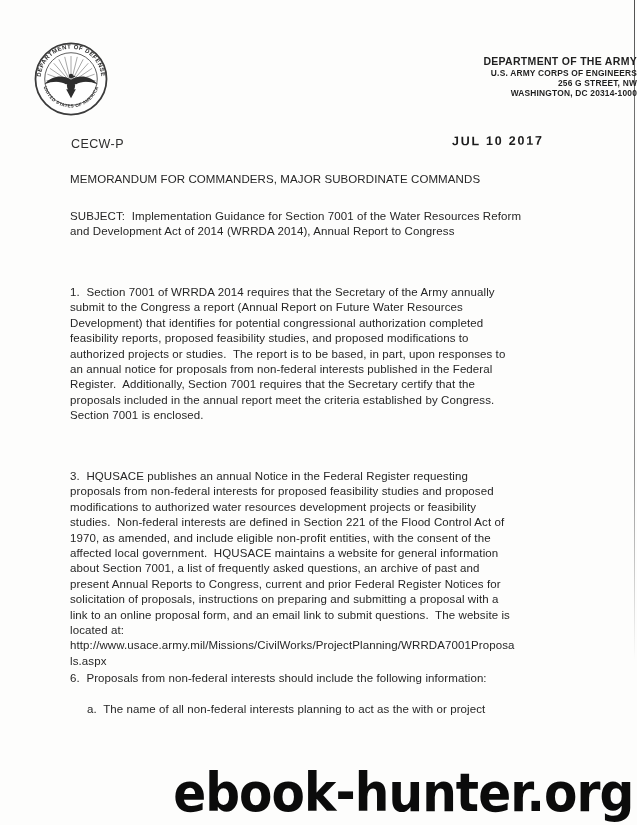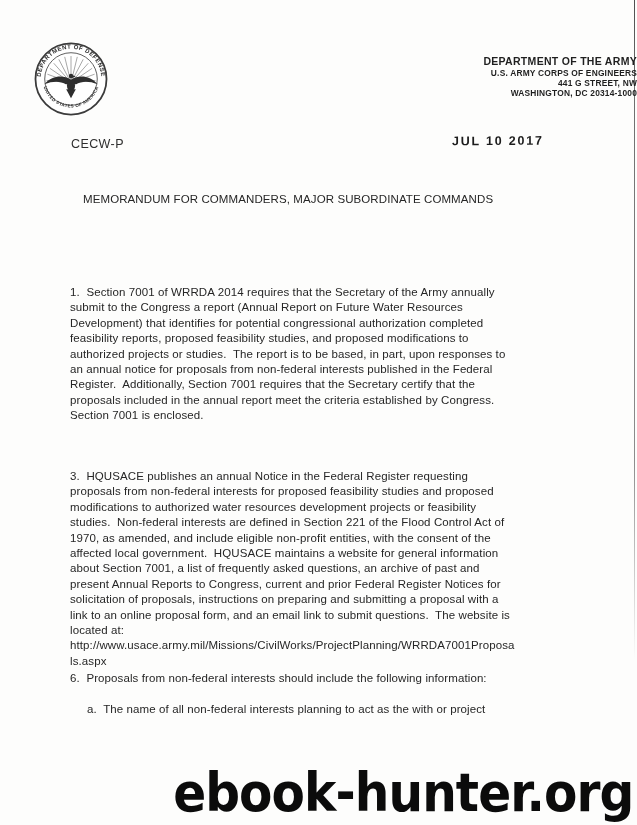--- a/index.html
+++ b/index.html
@@ -36,21 +36,21 @@
     font-size:12.5px; font-weight:700; letter-spacing:1.8px;
     color:#1c1c1c; transform:rotate(-.4deg); white-space:nowrap;
   }
 
   
   .tx {
     position:absolute; left:70px; width:512px;
     font-size:11.5px; line-height:15.4px;
     white-space:pre-wrap; letter-spacing:.1px;
   }
-  .memo-address { top:192px;margin-left:13px; }
+  .memo-address { top:172px; }
   .subject      { top:209px; }
   .para-1       { top:265px;margin-top:20px; }
   .para-2       { top:410px; }
   .para-3       { top:469px; }
   .para-4       { top:671px; }
   .sub-item-a   { top:702px; left:87px; width:495px; }
 
   
   .watermark {
     position:absolute; top:766px; right:4px;
@@ -99,30 +99,32 @@
       <textPath href="#sealArcTop" startOffset="50%" text-anchor="middle">DEPARTMENT OF DEFENSE</textPath>
     </text>
     <text font-size="6" font-weight="bold" fill="#2f2f2f" letter-spacing="0.5" font-family="Liberation Sans, sans-serif">
       <textPath href="#sealArcBottom" startOffset="50%" text-anchor="middle">UNITED STATES OF AMERICA</textPath>
     </text>
   </svg>
 
   <div class="letterhead">
     <div class="lh1">DEPARTMENT OF THE ARMY</div>
     <div class="lh2">U.S. ARMY CORPS OF ENGINEERS</div>
-    <div class="lh2">441 G STREET, NW</div>
+    <div class="lh2">256 G STREET, NW</div>
     <div class="lh2">WASHINGTON, DC 20314-1000</div>
   </div>
 
   <div class="office-symbol">CECW-P</div>
 
   <div class="date-stamp">JUL 10 2017</div>
 
   <div class="tx memo-address">MEMORANDUM FOR COMMANDERS, MAJOR SUBORDINATE COMMANDS</div>
 
+  <div class="tx subject">SUBJECT:  Implementation Guidance for Section 7001 of the Water Resources Reform
+and Development Act of 2014 (WRRDA 2014), Annual Report to Congress</div>
 
   <div class="tx para-1">1.  Section 7001 of WRRDA 2014 requires that the Secretary of the Army annually
 submit to the Congress a report (Annual Report on Future Water Resources
 Development) that identifies for potential congressional authorization completed
 feasibility reports, proposed feasibility studies, and proposed modifications to
 authorized projects or studies.  The report is to be based, in part, upon responses to
 an annual notice for proposals from non-federal interests published in the Federal
 Register.  Additionally, Section 7001 requires that the Secretary certify that the
 proposals included in the annual report meet the criteria established by Congress.
 Section 7001 is enclosed.</div>

